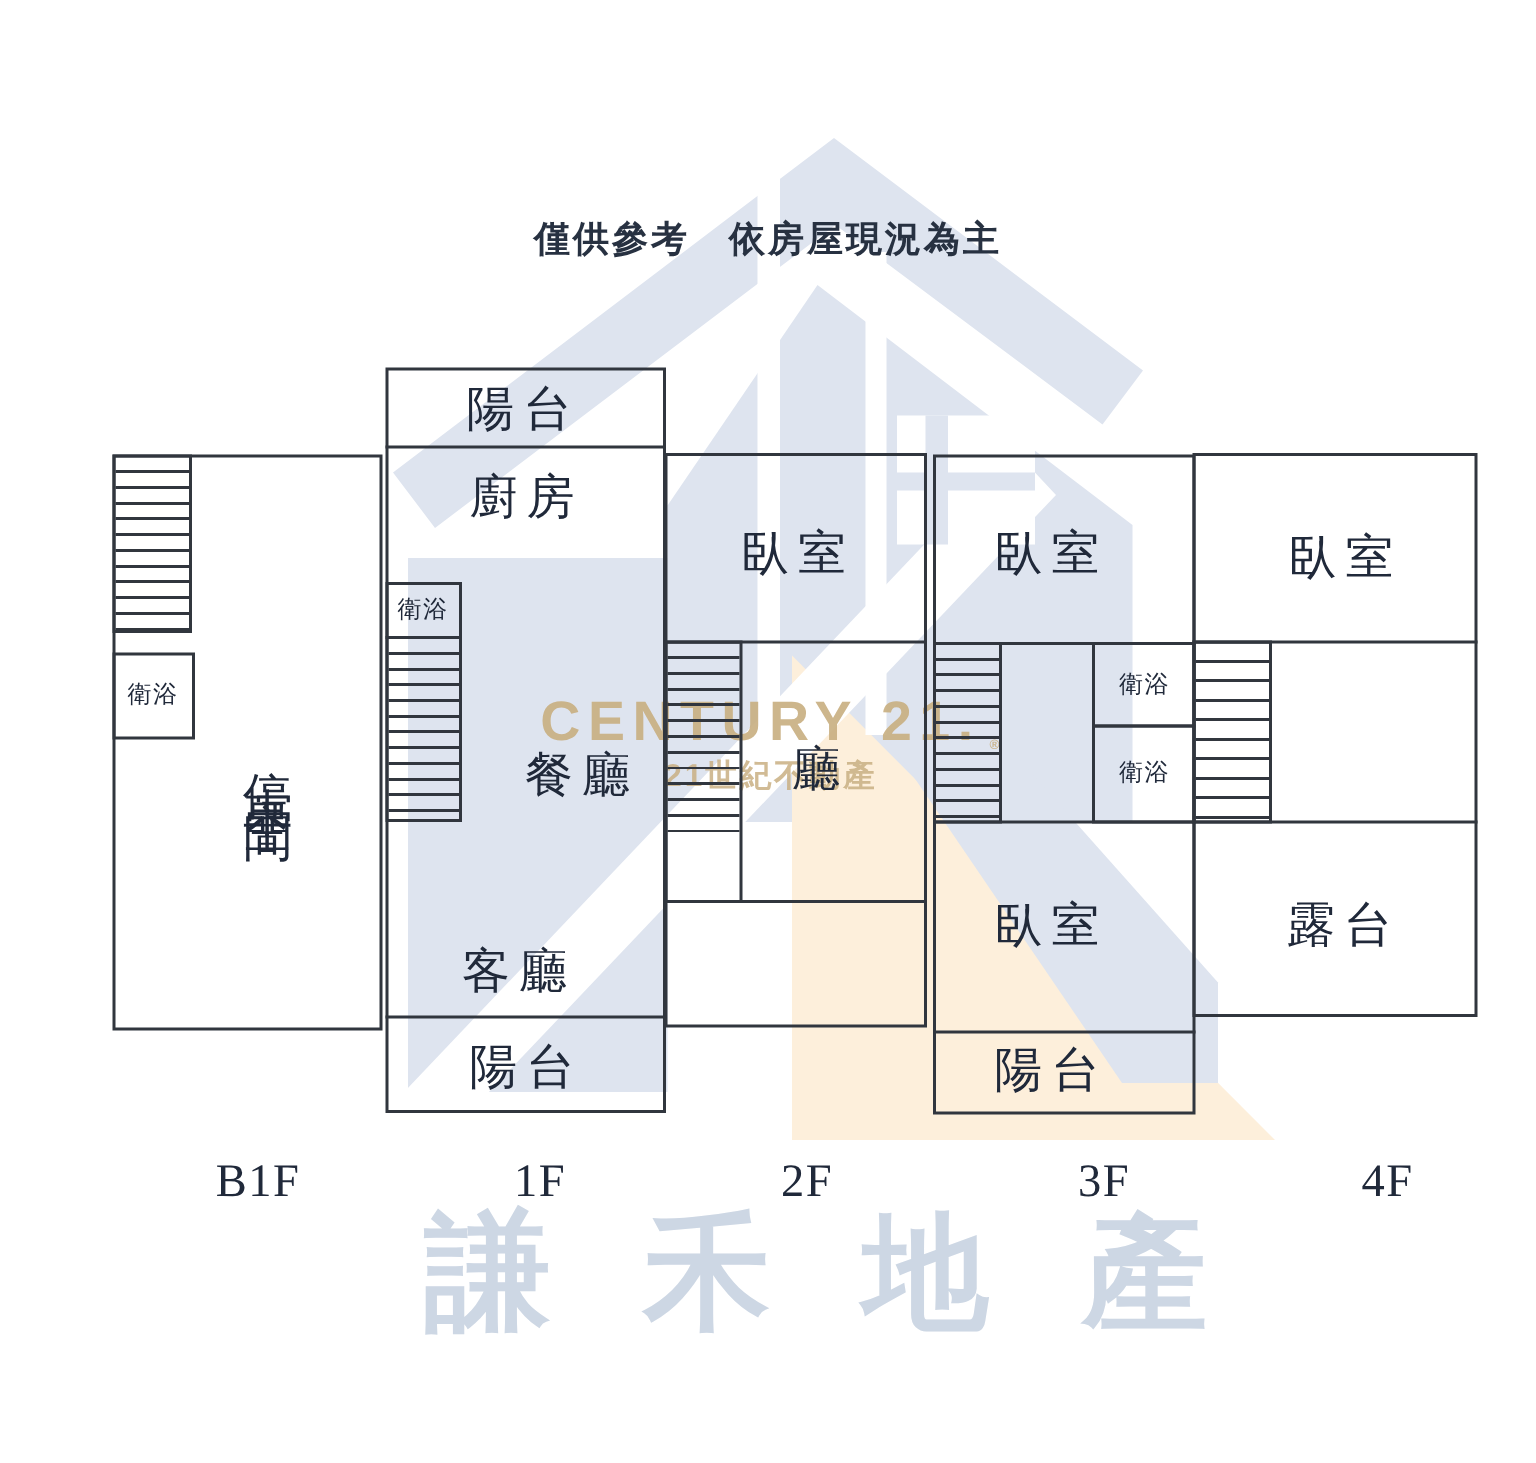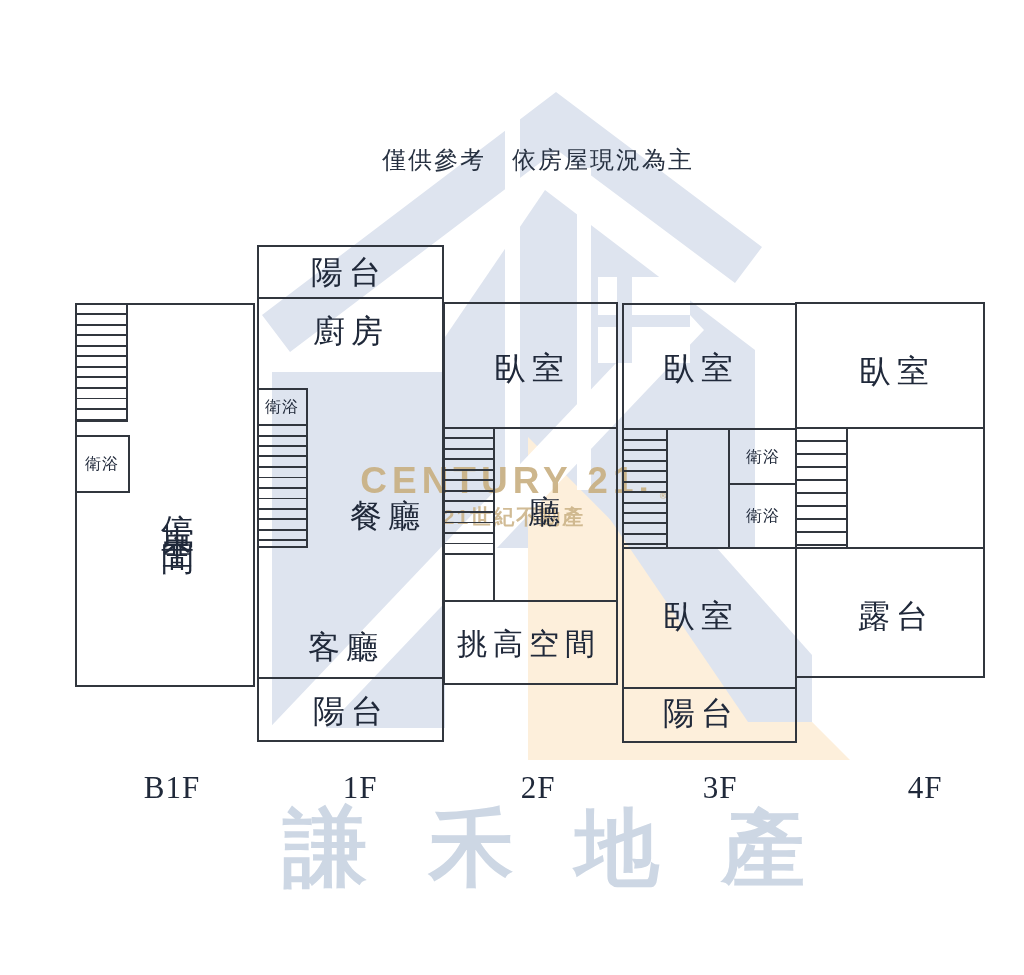--- a/index.html
+++ b/index.html
@@ -60,21 +60,21 @@
     <rect x="617" y="277" width="15" height="86" fill="#dee4ef"></rect>
     <rect x="598" y="315" width="92" height="12" fill="#dee4ef"></rect>
   </svg>
 
   <div class="brand brand-main" style="left:507px;top:481px;">CENTURY 21.</div>
   <div class="brand brand-mark" style="left:663px;top:496px;">®</div>
   <div class="brand brand-sub" style="left:514px;top:517px;">21世紀不動產</div>
 
   <div class="agency">謙禾地產</div>
 
-  <div class="lbl disclaimer" style="left:538px;top:160px;">僅供參考　依房屋現況為主</div>
+  <div class="lbl disclaimer" style="left:512px;top:160px;font-weight:bold;">僅供參考　依房屋現況為主</div>
 
   <div class="box" style="left:75px;top:303px;width:180px;height:384px;"></div>
   <div class="box stairs" style="left:75px;top:303px;width:53px;height:119px;"></div>
   <div class="box" style="left:75px;top:435px;width:55px;height:58px;"></div>
   <div class="lbl small" style="left:102px;top:464px;">衛浴</div>
   <div class="vlbl" style="left:177px;top:508px;">停車空間</div>
 
   <div class="box" style="left:257px;top:245px;width:187px;height:497px;"></div>
   <div class="hline" style="left:257px;top:297px;width:187px;"></div>
   <div class="hline" style="left:257px;top:677px;width:187px;"></div>
@@ -86,21 +86,20 @@
   <div class="lbl room" style="left:388px;top:516px;">餐廳</div>
   <div class="lbl room" style="left:346px;top:647px;">客廳</div>
   <div class="lbl room" style="left:351px;top:711px;">陽台</div>
 
   <div class="box" style="left:443px;top:302px;width:175px;height:383px;"></div>
   <div class="hline" style="left:443px;top:427px;width:175px;"></div>
   <div class="hline" style="left:443px;top:600px;width:175px;"></div>
   <div class="box stairs" style="left:443px;top:427px;width:52px;height:175px;background-size:100% 132px;"></div>
   <div class="lbl room" style="left:532px;top:368px;">臥室</div>
   <div class="lbl room" style="left:547px;top:512px;">廳</div>
-  <div class="lbl room" style="left:529px;top:644px;font-size:30px;">挑高空間</div>
 
   <div class="box" style="left:622px;top:303px;width:175px;height:440px;"></div>
   <div class="hline" style="left:622px;top:428px;width:175px;"></div>
   <div class="hline" style="left:622px;top:547px;width:175px;"></div>
   <div class="hline" style="left:622px;top:687px;width:175px;"></div>
   <div class="box stairs" style="left:622px;top:428px;width:46px;height:121px;"></div>
   <div class="box" style="left:728px;top:428px;width:69px;height:57px;"></div>
   <div class="box" style="left:728px;top:483px;width:69px;height:66px;"></div>
   <div class="lbl room" style="left:701px;top:368px;">臥室</div>
   <div class="lbl small" style="left:763px;top:457px;">衛浴</div>
@@ -111,16 +110,16 @@
   <div class="box" style="left:795px;top:302px;width:190px;height:376px;"></div>
   <div class="hline" style="left:795px;top:427px;width:190px;"></div>
   <div class="hline" style="left:795px;top:547px;width:190px;"></div>
   <div class="box stairs" style="left:795px;top:427px;width:53px;height:122px;background-image:repeating-linear-gradient(to bottom,transparent 0,transparent 11px,var(--line) 11px,var(--line) 13px);"></div>
   <div class="lbl room" style="left:897px;top:371px;">臥室</div>
   <div class="lbl room" style="left:896px;top:616px;">露台</div>
 
   <div class="lbl tick" style="left:172px;top:787px;">B1F</div>
   <div class="lbl tick" style="left:360px;top:787px;">1F</div>
   <div class="lbl tick" style="left:538px;top:787px;text-align:right;">2F</div>
-  <div class="lbl tick" style="left:720px;top:787px;">3F</div>
+  <div class="lbl tick" style="left:736px;top:787px;">3F</div>
   <div class="lbl tick" style="left:893px;top:787px;margin-left:32px;">4F</div>
 
 </div>
 
 </body></html>

